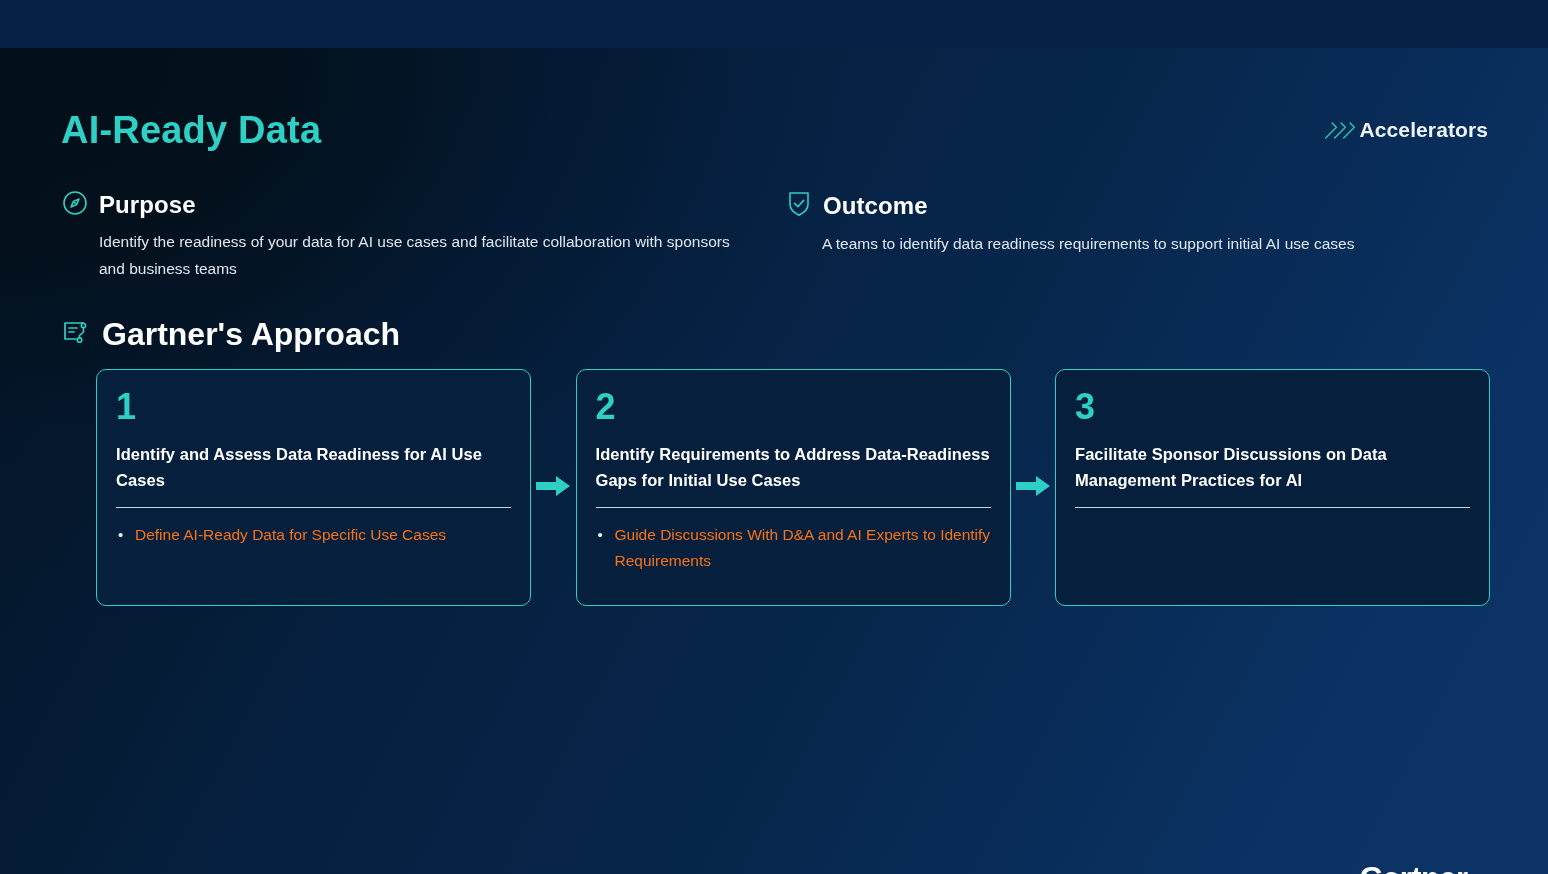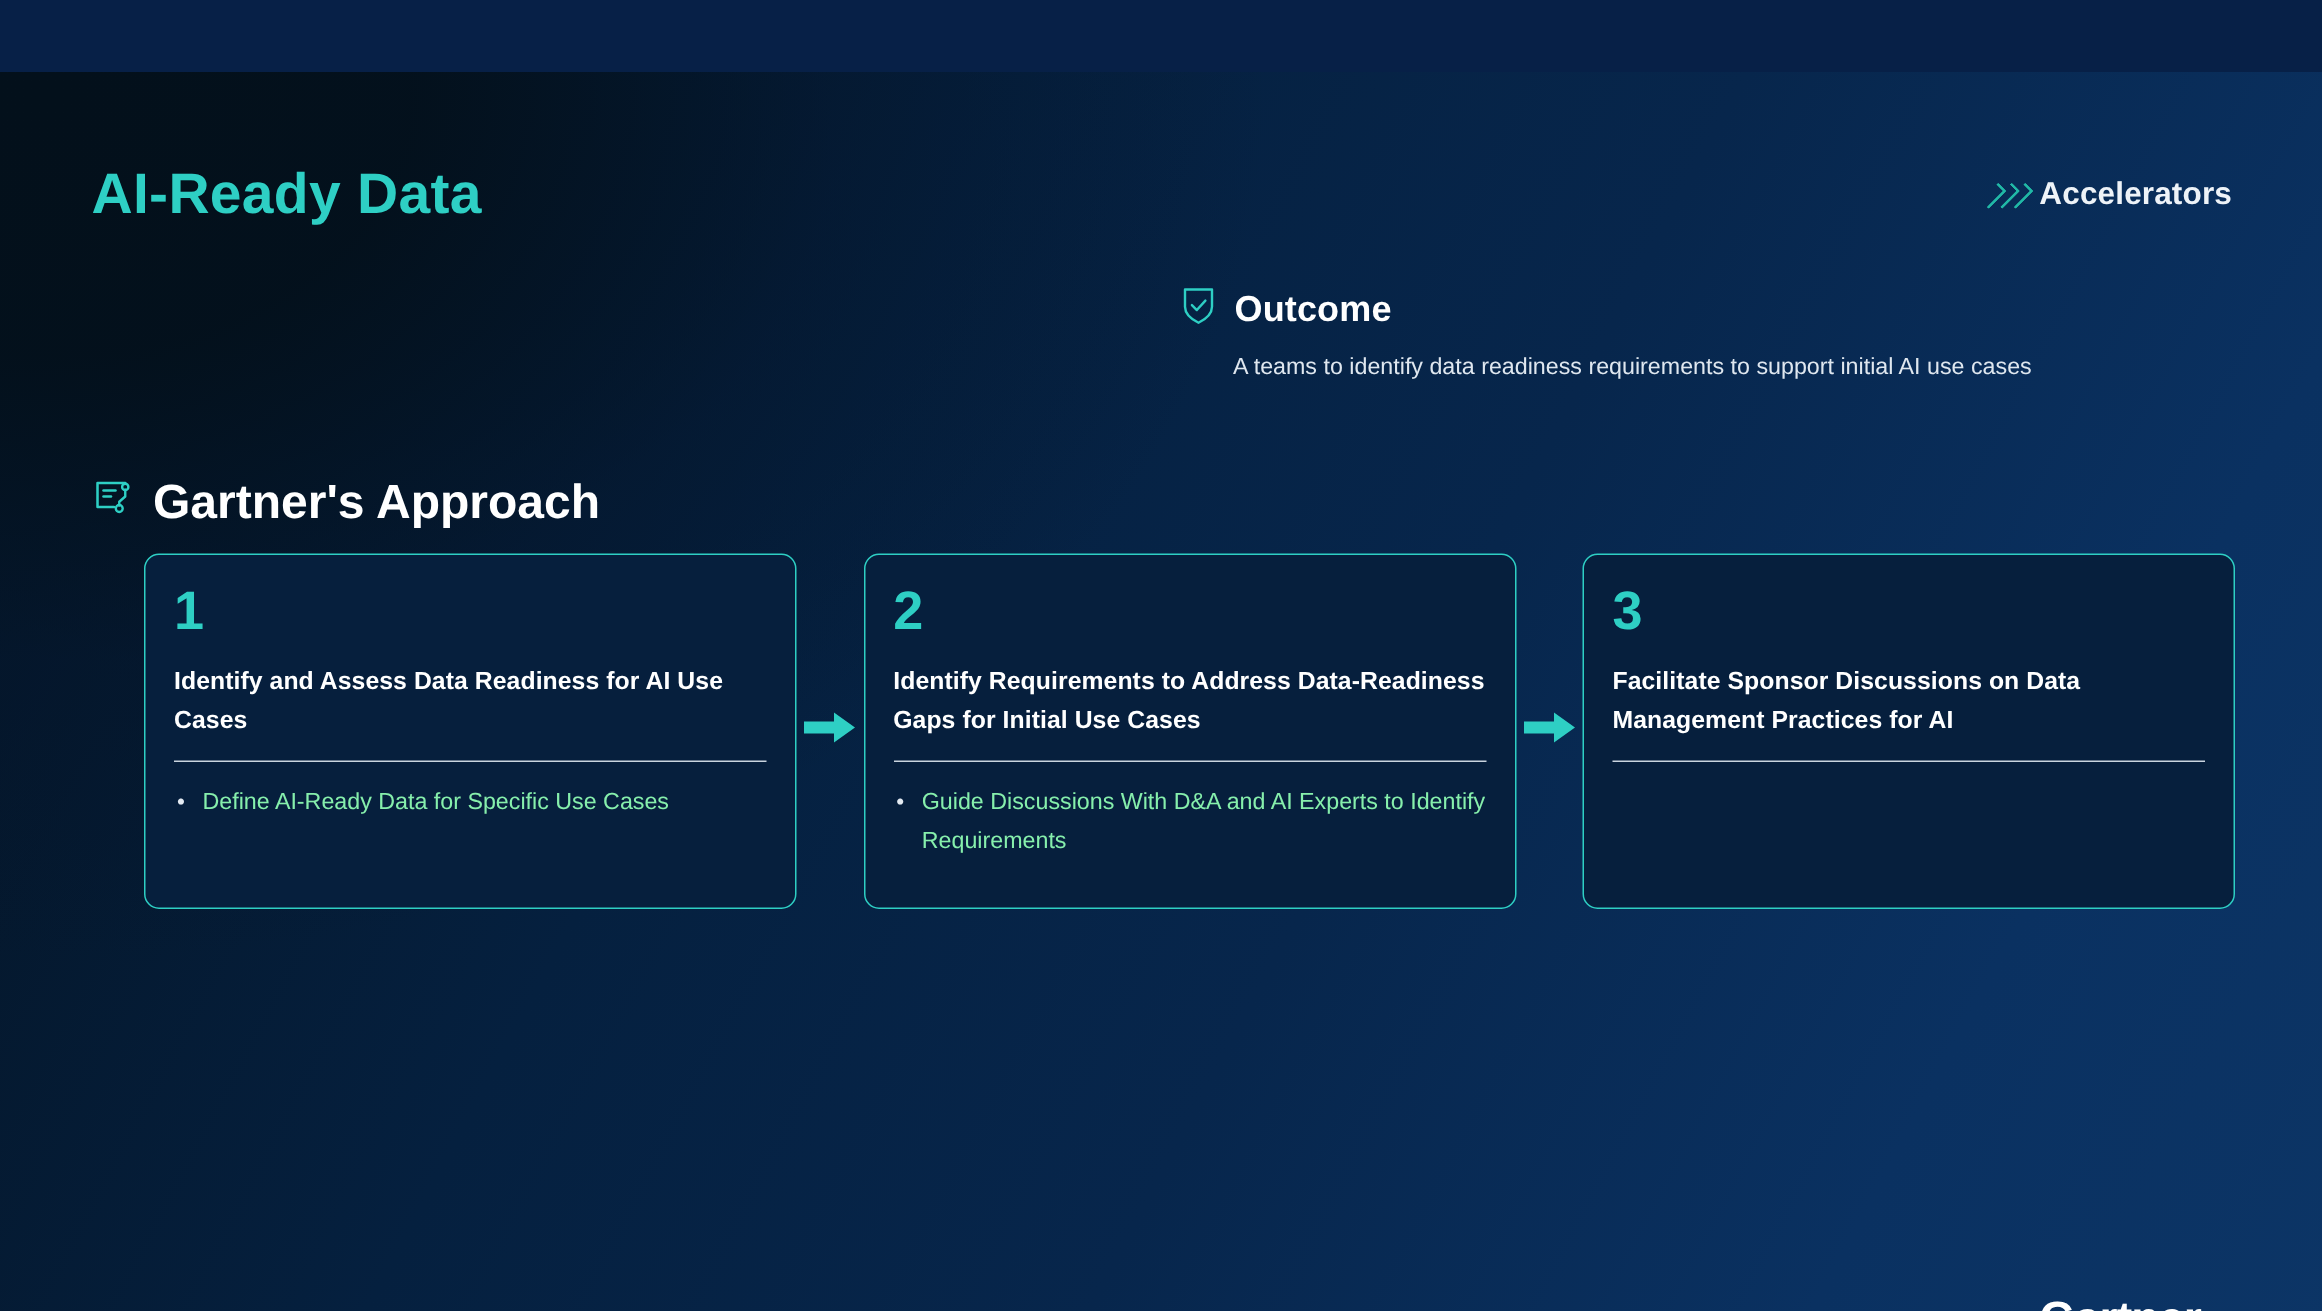--- a/index.html
+++ b/index.html
@@ -173,21 +173,21 @@
     margin: 14px 0 14px 0;
     width: 100%;
   }
 
   .card-bullets {
     list-style: none;
   }
   .card-bullets li {
     font-size: 15.5px;
     line-height: 1.68;
-    color: #86efac;
+    color: #f97316;
     position: relative;
     padding-left: 19px;
     margin-bottom: 6px;
   }
   .card-bullets li::before {
     content: "\2022";
     position: absolute;
     left: 2px;
     top: -0.5px;
     color: #e3eaf2;
@@ -236,20 +236,33 @@
 
   <div id="accelerators">
     <span class="chevrons">
       <span class="chev"></span>
         <span class="chev"></span>
         <span class="chev"></span>
     </span>
     <span class="acc-label">Accelerators</span>
   </div>
 
+  <div id="purpose-block">
+    <div class="section-head">
+      <span>
+        <svg width="26" height="26" viewBox="0 0 26 26" aria-hidden="true">
+          <circle cx="13" cy="13" r="11" fill="none" stroke="#2ecfc4" stroke-width="1.6"></circle>
+          <path d="M17 9 L14.6 14.6 L9 17 L11.4 11.4 Z" fill="none" stroke="#2ecfc4" stroke-width="1.6" stroke-linejoin="round"></path>
+          <circle cx="13" cy="13" r="1.1" fill="#2ecfc4"></circle>
+        </svg>
+      </span>
+      <span class="sec-title">Purpose</span>
+    </div>
+    <div class="section-body">Identify the readiness of your data for AI use cases and facilitate collaboration with sponsors and business teams</div>
+  </div>
 
   <div id="outcome-block">
     <div class="section-head">
       <span>
         <svg width="26" height="28" viewBox="0 0 26 28" aria-hidden="true">
           <path d="M4 3 H22 V14.5 C22 19.5 17.8 22.8 13 25.2 C8.2 22.8 4 19.5 4 14.5 Z" fill="none" stroke="#2ecfc4" stroke-width="1.6" stroke-linejoin="round"></path>
           <path d="M8.6 13.4 L11.9 16.7 L17.6 10.4" fill="none" stroke="#2ecfc4" stroke-width="1.6" stroke-linecap="round" stroke-linejoin="round"></path>
         </svg>
       </span>
       <span class="sec-title">Outcome</span>

